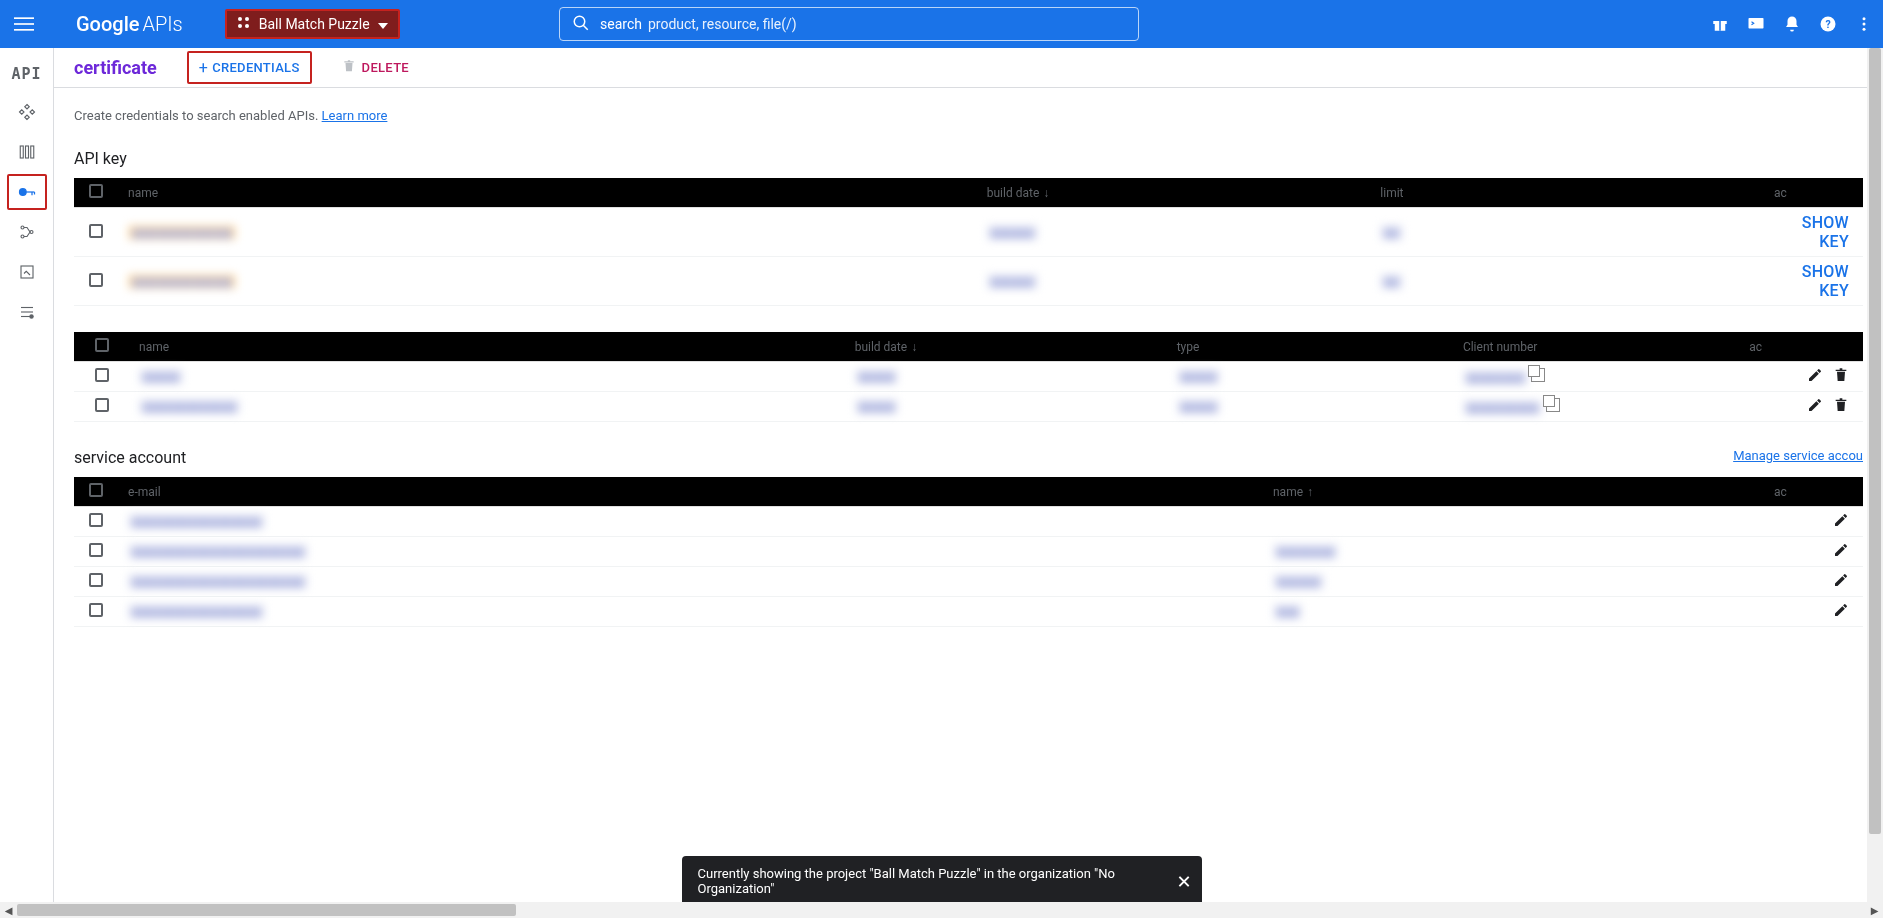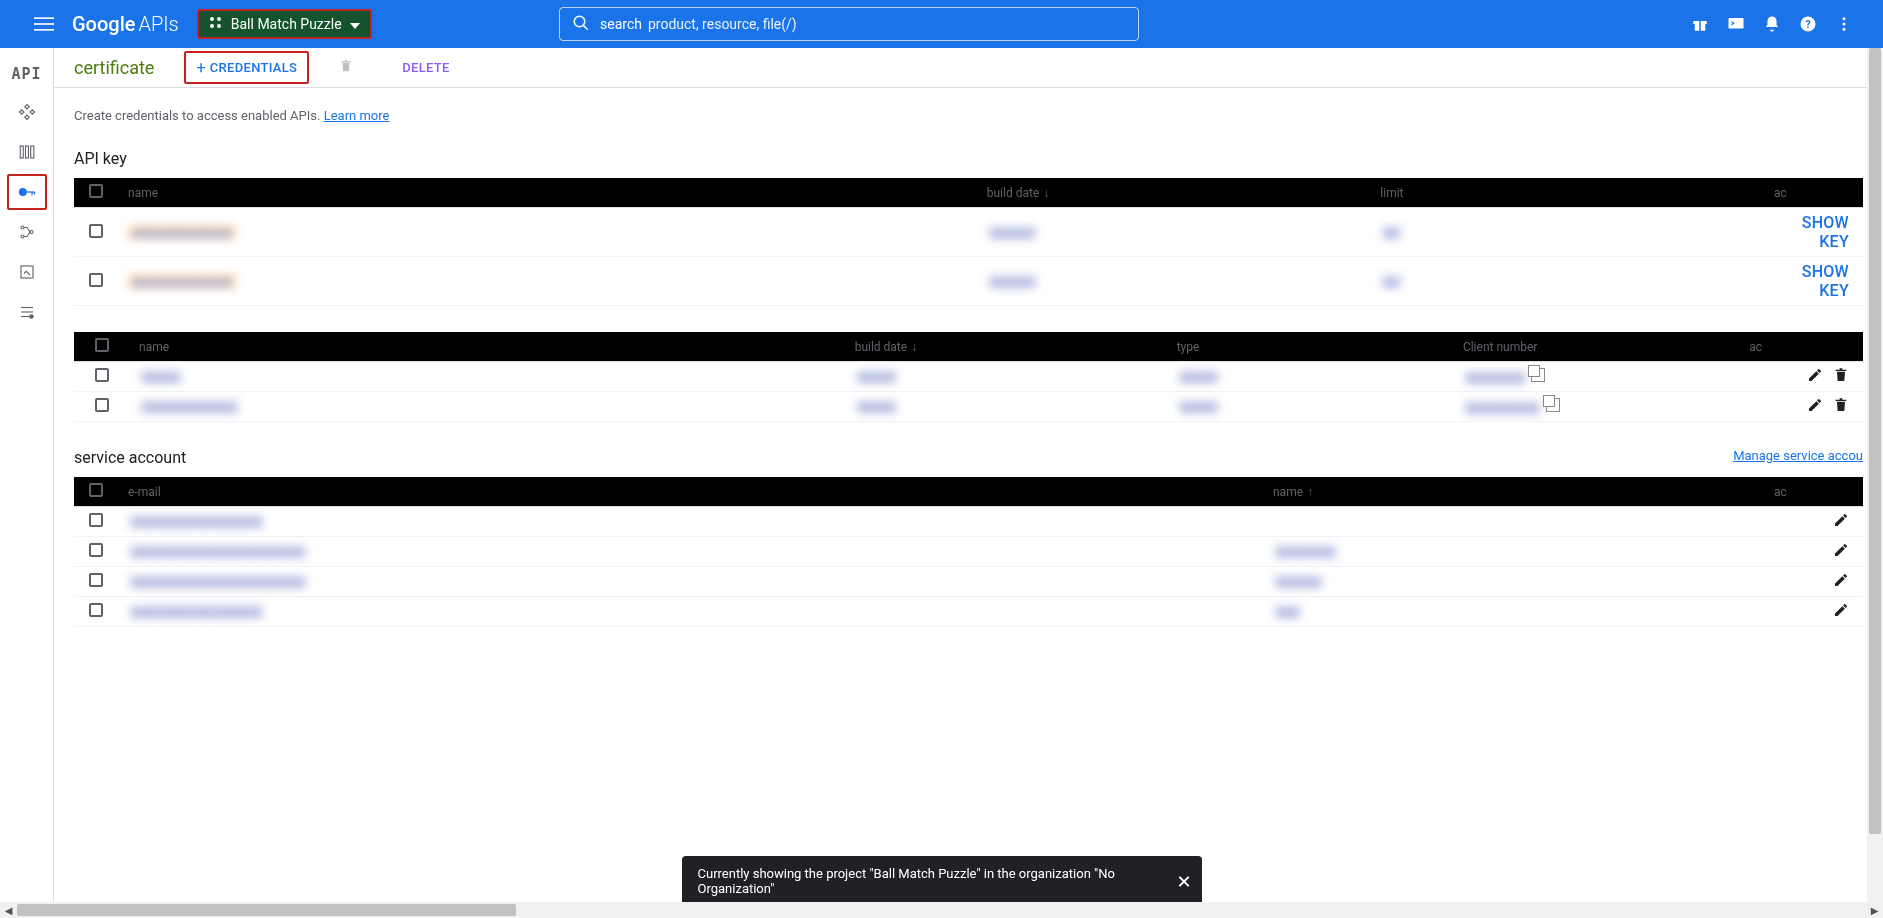--- a/index.html
+++ b/index.html
@@ -1,43 +1,43 @@
 <!DOCTYPE html>
 <html><head>
 <meta charset="utf-8">
 <style>
 * { margin:0; padding:0; box-sizing:border-box; font-family:"Google Sans",Roboto,Arial,sans-serif; }
 body { background:#fff; color:#202124; overflow:hidden; }
-.topbar { height:48px; background:#1a73e8; display:flex; align-items:center; padding:0 20px; color:#fff; position:relative; }
+.topbar { height:48px; background:#1a73e8; display:flex; align-items:center; padding:0 0; color:#fff; position:relative;gap:24px; }
 .hamburger { width:48px; height:48px; display:flex; align-items:center; justify-content:center; cursor:pointer; }
 .logo { display:flex; align-items:center; font-size:20px; margin-left:4px; }
 .logo span:first-child { font-weight:500; }
 .logo span:last-child { font-weight:300; margin-left:3px; }
-.project-picker { display:flex; align-items:center; margin-left:18px; padding:4px 10px; border:2px solid #c5221f; border-radius:2px; cursor:pointer; font-size:14px; height:30px; background:#14532d; }
+.project-picker { display:flex; align-items:center; margin-left:18px; padding:4px 10px; border:2px solid #c5221f; border-radius:2px; cursor:pointer; font-size:14px; height:30px; background:#7f1d1d; }
 .project-picker .dot-icon { margin-right:8px; }
 .project-picker .caret { margin-left:8px; }
 .searchbox { position:absolute; left:559px; width:580px; height:34px; border:1px solid rgba(255,255,255,.7); border-radius:4px; display:flex; align-items:center; padding:0 12px; color:#fff; font-size:14px; }
 .searchbox .si { margin-right:10px; }
 .searchbox .sb { font-weight:400; margin-right:6px; }
 .searchbox .sp { opacity:.9; }
 .topbar-right { margin-left:auto; display:flex; align-items:center; gap:18px; padding-right:10px; }
 .topbar-right .ticon { cursor:pointer; display:flex; }
 .shell { display:flex; position:absolute; top:48px; left:0; right:0; bottom:16px; }
 .leftrail { width:54px; border-right:1px solid #dadce0; display:flex; flex-direction:column; align-items:center; padding-top:10px; }
 .rail-top { font-family:monospace; font-weight:700; font-size:15px; color:#5f6368; letter-spacing:1px; height:32px; display:flex; align-items:center; }
 .rail-icon { width:40px; height:36px; display:flex; align-items:center; justify-content:center; margin-top:4px; cursor:pointer; border-radius:2px; }
 .rail-icon.sel { border:2px solid #c5221f; color:#1a73e8; }
 .rail-icon svg { stroke:#5f6368; }
 .rail-icon.sel svg { stroke:#1a73e8; fill:#1a73e8; }
 .main { flex:1; overflow:auto; }
 .pagehdr { height:40px; border-bottom:1px solid #dadce0; display:flex; align-items:center; padding:0 20px; gap:30px; }
-.pagehdr h1 { font-size:18px; font-weight:400; color:#4d7c0f; }
+.pagehdr h1 { font-size:18px; font-weight:700; color:#6d28d9; }
 .btn-cred { display:flex; align-items:center; color:#1a73e8; font-size:13px; font-weight:500; padding:5px 10px; border:2px solid #c5221f; border-radius:2px; cursor:pointer; letter-spacing:.3px; }
 .btn-cred .plus { margin-right:4px; font-size:16px; font-weight:400; }
-.btn-del { display:flex; align-items:center; color:#8b5cf6; font-size:13px; font-weight:500; cursor:pointer; letter-spacing:.3px;gap:43px; }
+.btn-del { display:flex; align-items:center; color:#be185d; font-size:13px; font-weight:500; cursor:pointer; letter-spacing:.3px; }
 .btn-del .ti { margin-right:6px; }
 .content { padding:20px; }
 .hint { font-size:13px; color:#5f6368; margin-bottom:26px; }
 .hint a { color:#1a73e8; text-decoration:underline; cursor:pointer; }
 .section-title { font-size:16px; font-weight:400; color:#202124; margin-bottom:10px; }
 .sec-hdr-row { display:flex; justify-content:space-between; margin-bottom:10px; }
 .manage-link { color:#1a73e8; font-size:13px; text-decoration:underline; cursor:pointer; }
 table { width:100%; border-collapse:collapse; font-size:13px; margin-bottom:26px; }
 thead tr { background:#000000; height:28px; }
 th { text-align:left; font-weight:400; color:#5f6368; padding:6px 10px; font-size:12px; border-bottom:1px solid #e0e0e0; }
@@ -198,21 +198,21 @@
       <div class="btn-del">
         <span class="ti"><svg width="14" height="14" viewBox="0 0 24 24" fill="#bdc1c6">
               <path d="M6 7h12l-1 14H7zM4 4h16v2H4zm6-2h4v2h-4z"></path>
             </svg></span>
         <span>DELETE</span>
       </div>
     </div>
 
     <div class="content">
       <div class="hint">
-        <span>Create credentials to access enabled APIs. </span><a>Learn more</a>
+        <span>Create credentials to search enabled APIs. </span><a>Learn more</a>
       </div>
 
       <div class="section-title">API key</div>
       <table>
         <thead>
             <tr>
           <th class="th-chk"><span class="cb"></span></th>
           <th style="width:48%">name</th>
           <th style="width:22%"><span>build date</span><span class="sortarr">↓</span></th>
           <th style="width:22%">limit</th>

